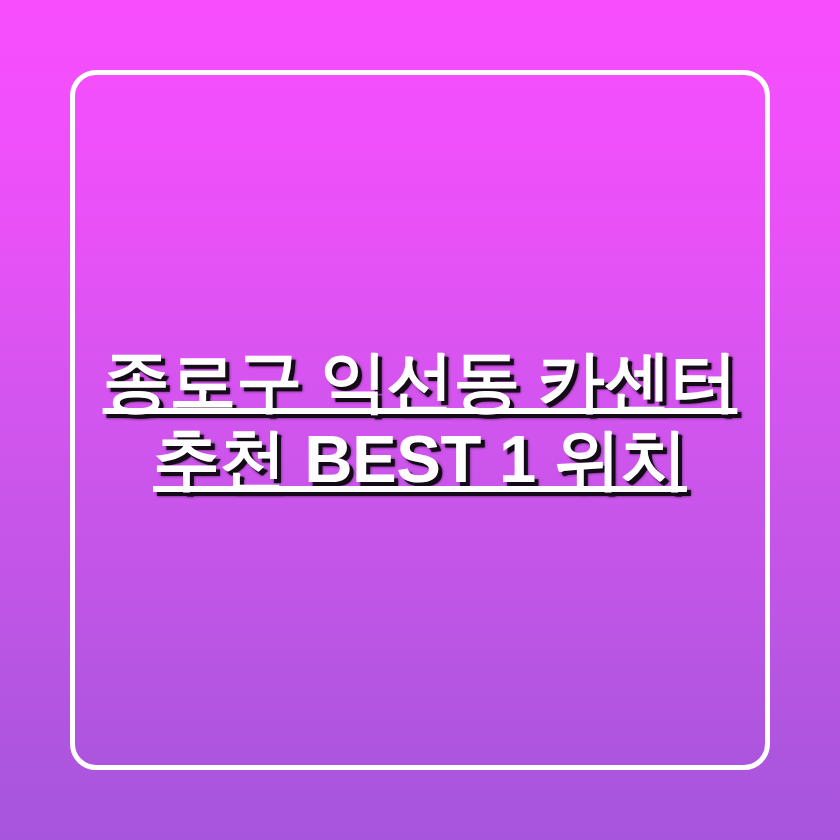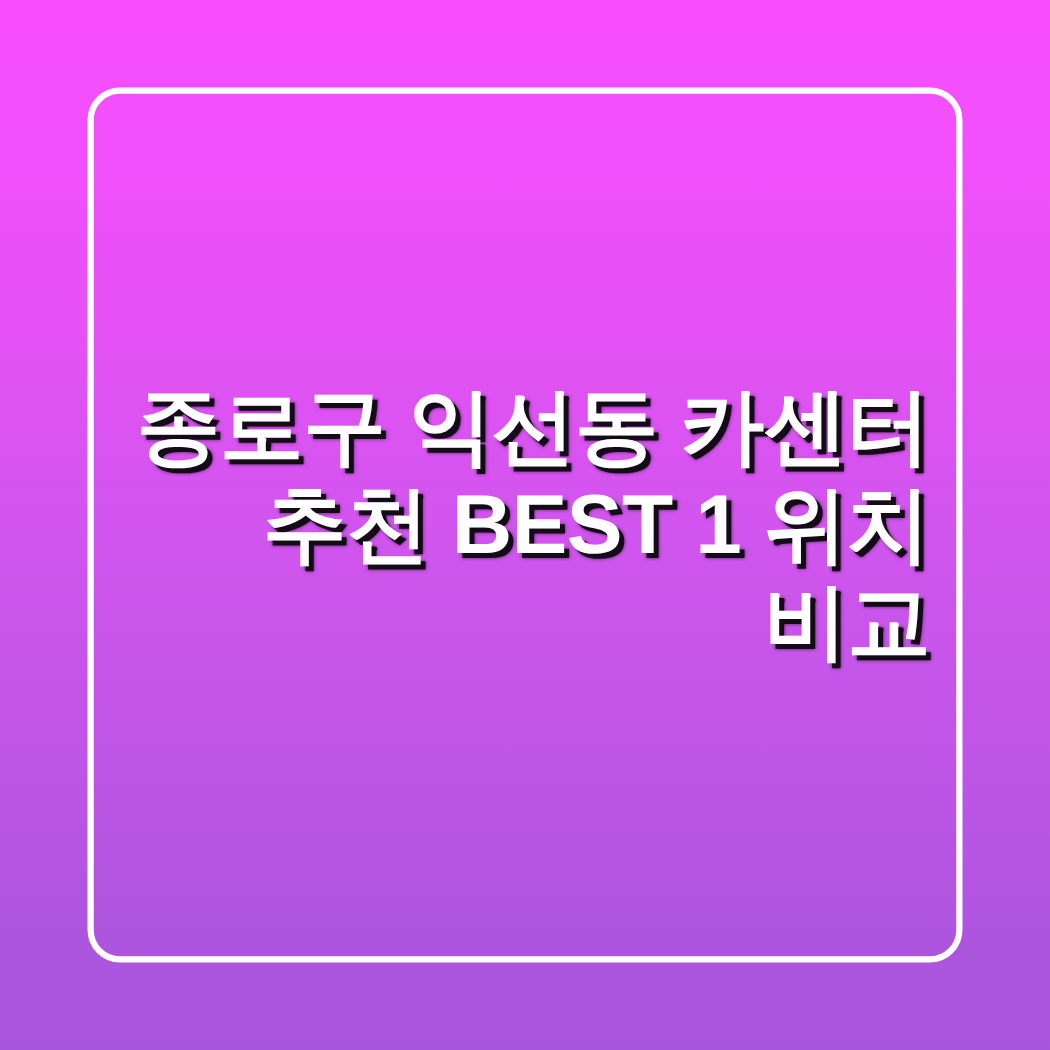--- a/index.html
+++ b/index.html
@@ -51,39 +51,39 @@
     display: flex;
     flex-direction: column;
     align-items: center;
     justify-content: center;
     padding: 0 26px;
   }
 
   .headline-line {
     display: block;
     width: 100%;
-    text-align: right;
+    text-align: center;
     color: #ffffff;
     font-family: "Liberation Sans", "DejaVu Sans", sans-serif;
     font-weight: 700;
     font-size: 67px;
     line-height: 78px;
     letter-spacing: -0.5px;
     white-space: nowrap;
     text-shadow:
       4px 4px 0px #140a18,
       4px 4px 3px rgba(10, 4, 14, 0.65);
+    text-decoration: underline;
   }
 </style>
 </head>
 <body>
 
 <div id="canvas">
 
   <div id="frame-border"></div>
 
   <div id="headline">
     <span class="headline-line">종로구 익선동 카센터</span>
     <span class="headline-line">추천 BEST 1 위치</span>
-    <span class="headline-line">비교</span>
   </div>
 
 </div>
 
 </body></html>

